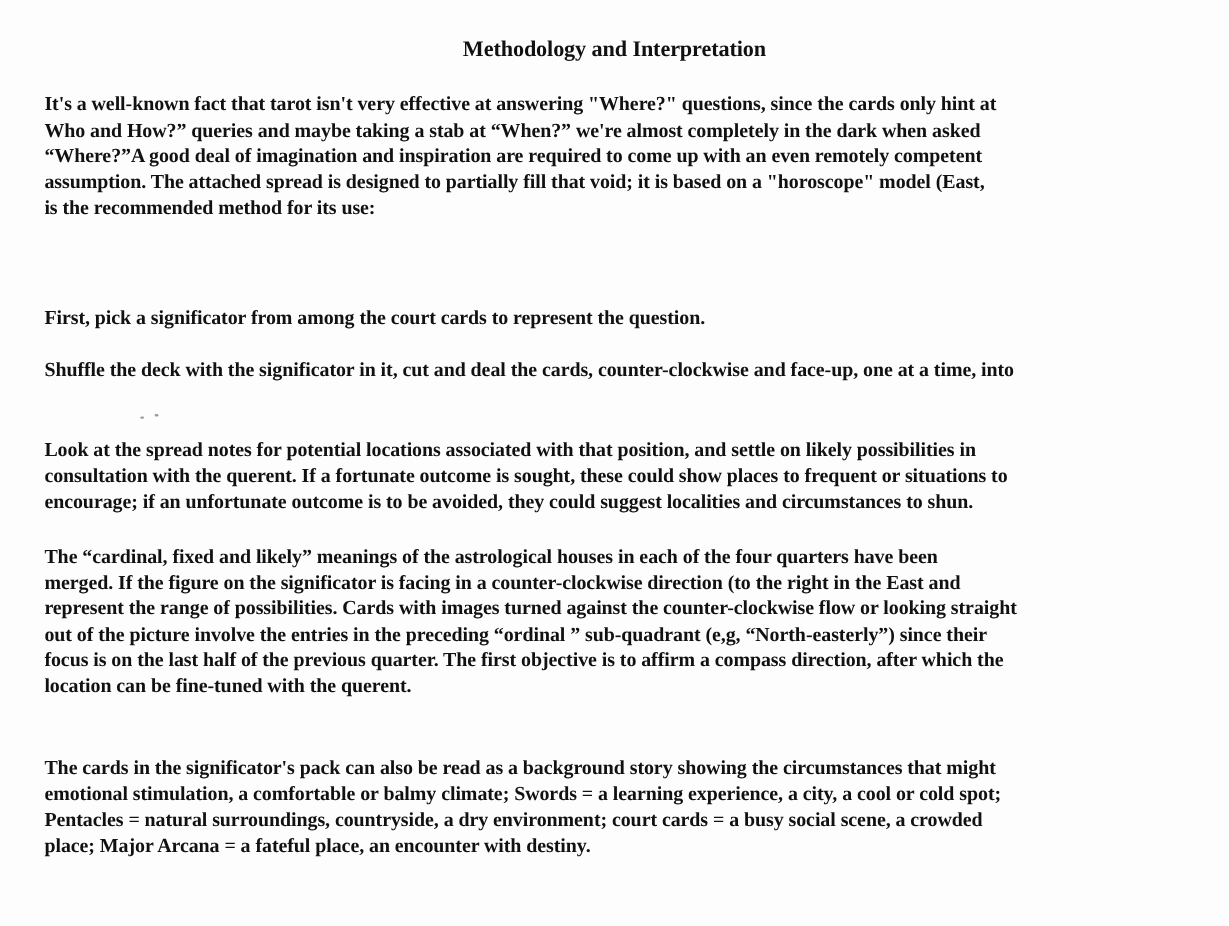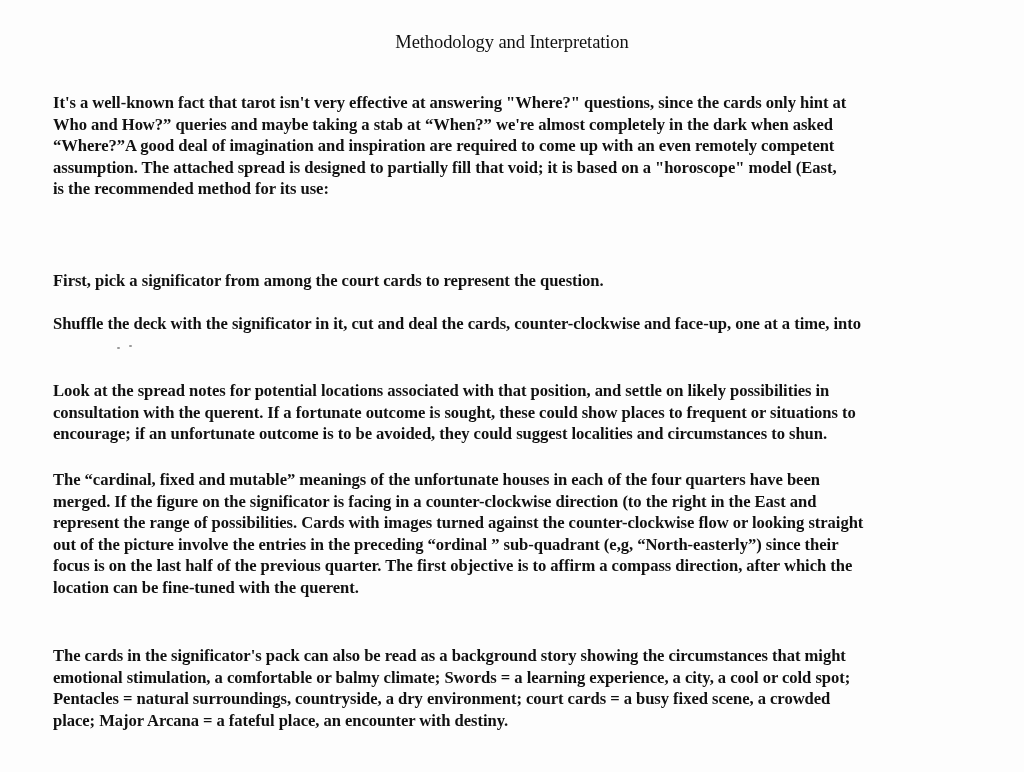--- a/index.html
+++ b/index.html
@@ -20,34 +20,34 @@
       left: 0; top: 0;
       width: 1024px;
       height: 772px;
     }
     .title {
       position: absolute;
       top: 31px;
       left: 0;
       width: 1024px;
       text-align: center;
-      font-weight: normal;
+      font-weight: bold;
       font-size: 18.5px;
       line-height: 22px;
       letter-spacing: -0.1px;
     }
     .para {
       position: absolute;
       left: 37px;
       width: 960px;
       font-weight: bold;
       font-size: 16.6px;
       line-height: 21.6px;
       letter-spacing: -0.05px;
-      margin: 16px;
+      margin: 0;
     }
     .line {
       display: block;
       white-space: nowrap;
     }
     .artifact {
       position: absolute;
       width: 3px;
       height: 2px;
       background: #9a9a9a;
@@ -77,30 +77,30 @@
     <span class="line">Shuffle the deck with the significator in it, cut and deal the cards, counter-clockwise and face-up, one at a time, into</span>
   </p>
 
   <p class="para" style="top:364px;">
     <span class="line">Look at the spread notes for potential locations associated with that position, and settle on likely possibilities in</span>
     <span class="line">consultation with the querent. If a fortunate outcome is sought, these could show places to frequent or situations to</span>
     <span class="line">encourage; if an unfortunate outcome is to be avoided, they could suggest localities and circumstances to shun.</span>
   </p>
 
   <p class="para" style="top:453px;">
-    <span class="line">The “cardinal, fixed and mutable” meanings of the unfortunate houses in each of the four quarters have been</span>
+    <span class="line">The “cardinal, fixed and likely” meanings of the astrological houses in each of the four quarters have been</span>
     <span class="line">merged. If the figure on the significator is facing in a counter-clockwise direction (to the right in the East and</span>
     <span class="line">represent the range of possibilities. Cards with images turned against the counter-clockwise flow or looking straight</span>
     <span class="line">out of the picture involve the entries in the preceding “ordinal ” sub-quadrant (e,g, “North-easterly”) since their</span>
     <span class="line">focus is on the last half of the previous quarter. The first objective is to affirm a compass direction, after which the</span>
     <span class="line">location can be fine-tuned with the querent.</span>
   </p>
 
   <p class="para" style="top:629px;">
     <span class="line">The cards in the significator's pack can also be read as a background story showing the circumstances that might</span>
     <span class="line">emotional stimulation, a comfortable or balmy climate; Swords = a learning experience, a city, a cool or cold spot;</span>
-    <span class="line">Pentacles = natural surroundings, countryside, a dry environment; court cards = a busy fixed scene, a crowded</span>
+    <span class="line">Pentacles = natural surroundings, countryside, a dry environment; court cards = a busy social scene, a crowded</span>
     <span class="line">place; Major Arcana = a fateful place, an encounter with destiny.</span>
   </p>
 
   <span class="artifact" style="left:117px; top:347px;"></span>
   <span class="artifact" style="left:129px; top:345px;"></span>
 </div>
 
 </body></html>

